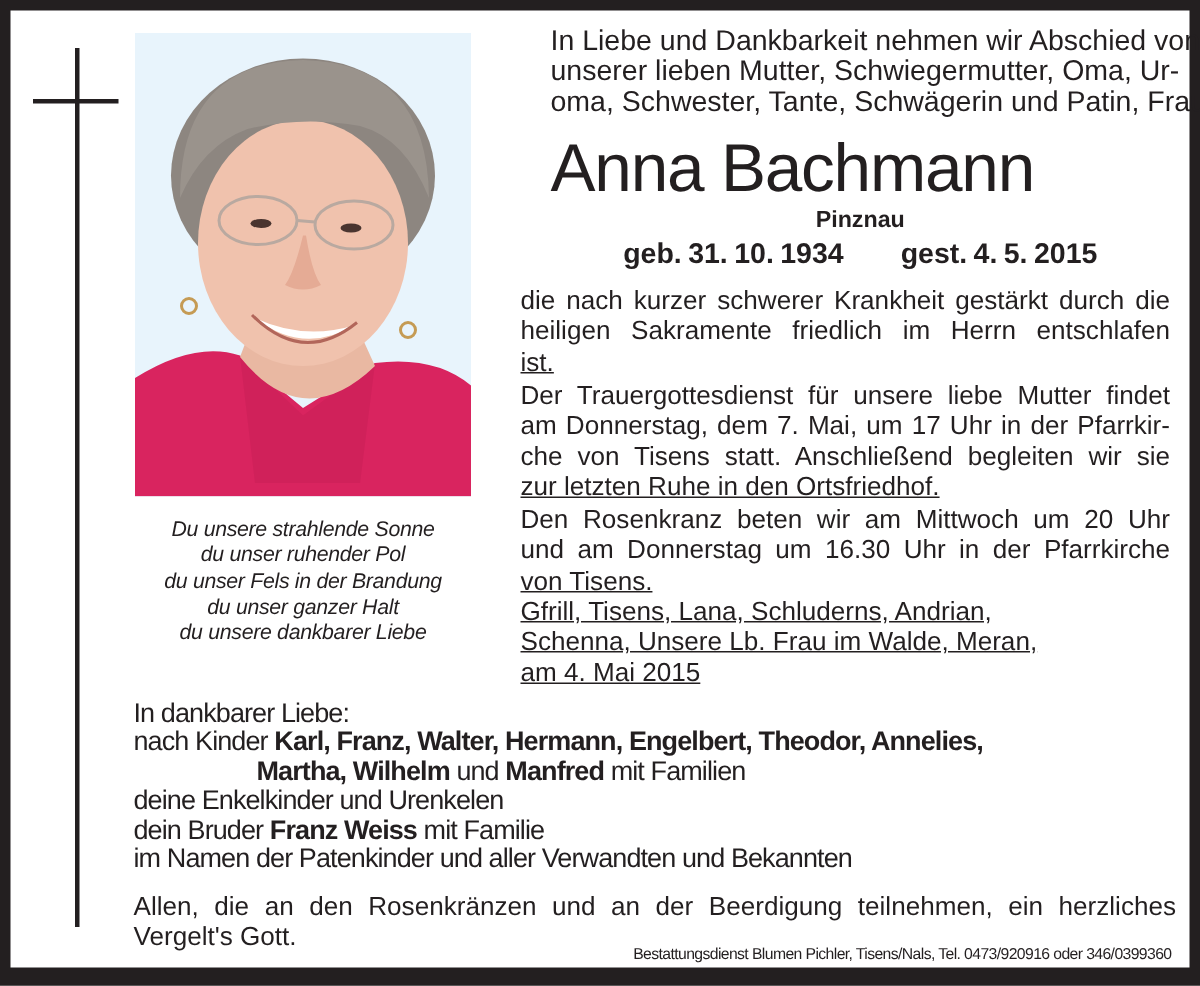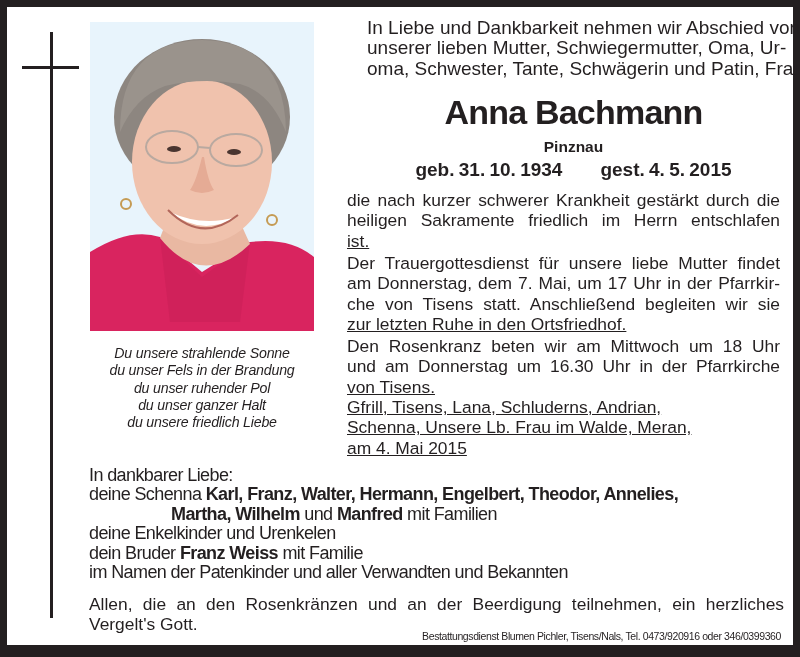--- a/index.html
+++ b/index.html
@@ -26,22 +26,22 @@
     .verse div { white-space: nowrap; }
 
     .right { position: absolute; left: 360px; top: 0; width: 413px; }
     .intro {
       position: absolute; left: 0; top: 11px; width: 413px;
       font-size: 19px; line-height: 20.4px;
     }
     .intro div { white-space: nowrap; text-align: justify; text-align-last: justify; }
     .intro div.last { text-align-last: left; }
     .name {
-      position: absolute; left: 0; top: 80px; width: 413px; text-align: center;
-      font-size: 34px; font-weight: bold; letter-spacing: -0.8px; line-height: 50px;
+      position: absolute; left: 0; top: 80px; width: 413px; 
+      font-size: 45px; font-weight: normal; letter-spacing: -0.8px; line-height: 50px;
     }
     .place {
       position: absolute; left: 0; top: 131px; width: 413px; text-align: center;
       font-size: 15.5px; font-weight: bold; line-height: 18px;
     }
     .dates {
       position: absolute; left: 0; top: 152px; width: 413px; text-align: center;
       font-size: 19px; font-weight: bold; line-height: 22px; word-spacing: -1px;
     }
     .dates span + span { margin-left: 38px; }
@@ -108,24 +108,24 @@
       <path d="M80 190 Q112 215 146 195 Q112 205 80 190 Z" fill="#fff"></path>
       <path d="M78 188 Q112 222 148 193" fill="none" stroke="#b2665a" stroke-width="2"></path>
 
       <circle cx="36" cy="182" r="5" fill="none" stroke="#c59b54" stroke-width="2"></circle>
       <circle cx="182" cy="198" r="5" fill="none" stroke="#c59b54" stroke-width="2"></circle>
     </svg>
   </div>
 
   <div class="verse">
     <div>Du unsere strahlende Sonne</div>
+    <div>du unser ruhender Pol</div>
     <div>du unser Fels in der Brandung</div>
-    <div>du unser ruhender Pol</div>
     <div>du unser ganzer Halt</div>
-    <div>du unsere friedlich Liebe</div>
+    <div>du unsere dankbarer Liebe</div>
   </div>
 
   <div class="right">
     <div class="intro">
       <div>In Liebe und Dankbarkeit nehmen wir Abschied von</div>
       <div>unserer lieben Mutter, Schwiegermutter, Oma, Ur-</div>
       <div class="last">oma, Schwester, Tante, Schwägerin und Patin, Frau</div>
     </div>
 
     <div class="name">Anna Bachmann</div>
@@ -141,35 +141,35 @@
     </div>
 
     <div class="para p2">
       <div>Der Trauergottesdienst für unsere liebe Mutter findet</div>
       <div>am Donnerstag, dem 7. Mai, um 17 Uhr in der Pfarrkir-</div>
       <div>che von Tisens statt. Anschließend begleiten wir sie</div>
       <div class="last">zur letzten Ruhe in den Ortsfriedhof.</div>
     </div>
 
     <div class="para p3">
-      <div>Den Rosenkranz beten wir am Mittwoch um 18 Uhr</div>
+      <div>Den Rosenkranz beten wir am Mittwoch um 20 Uhr</div>
       <div>und am Donnerstag um 16.30 Uhr in der Pfarrkirche</div>
       <div class="last">von Tisens.</div>
     </div>
 
     <div class="para p4">
       <div class="last">Gfrill, Tisens, Lana, Schluderns, Andrian,</div>
       <div class="last">Schenna, Unsere Lb. Frau im Walde, Meran,</div>
       <div class="last">am 4. Mai 2015</div>
     </div>
   </div>
 
   <div class="bottom">
     <div>In dankbarer Liebe:</div>
-    <div><span>deine Schenna </span><b>Karl, Franz, Walter, Hermann, Engelbert, Theodor, Annelies,</b></div>
+    <div><span>nach Kinder </span><b>Karl, Franz, Walter, Hermann, Engelbert, Theodor, Annelies,</b></div>
     <div class="indent"><b>Martha, Wilhelm</b><span> und </span><b>Manfred</b><span> mit Familien</span></div>
     <div>deine Enkelkinder und Urenkelen</div>
     <div><span>dein Bruder </span><b>Franz Weiss</b><span> mit Familie</span></div>
     <div>im Namen der Patenkinder und aller Verwandten und Bekannten</div>
   </div>
 
   <div class="thanks">
     <div class="first">Allen, die an den Rosenkränzen und an der Beerdigung teilnehmen, ein herzliches</div>
     <div>Vergelt's Gott.</div>
   </div>

